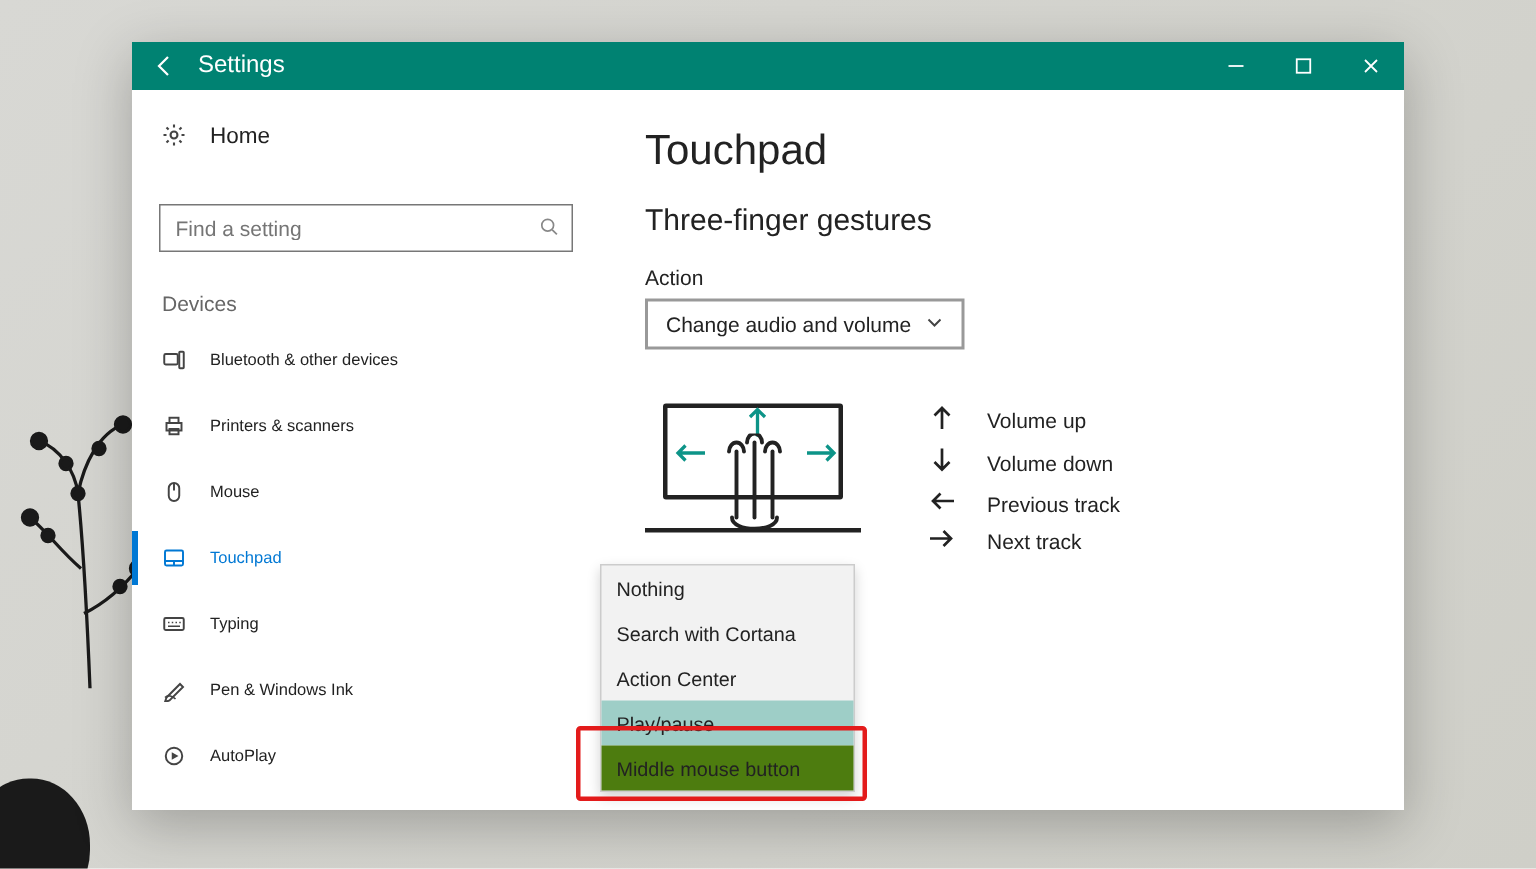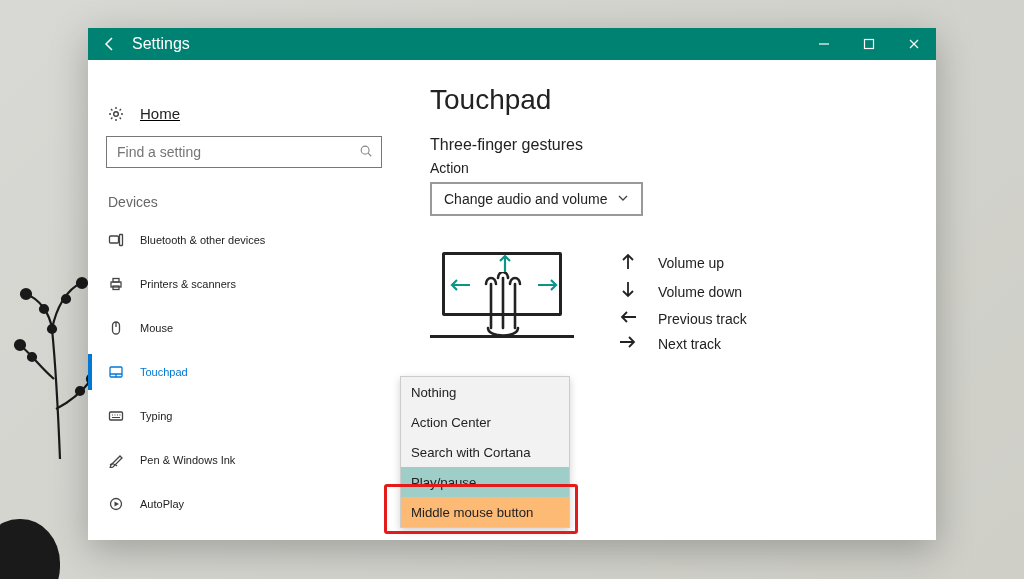--- a/index.html
+++ b/index.html
@@ -15,41 +15,41 @@
 
 .titlebar { height: 32px; background: #008272; color: #fff; display: flex; align-items: center; }
 .titlebar .back { width: 44px; height: 32px; display: flex; align-items: center; justify-content: center; cursor: pointer; }
 .titlebar .title { font-size: 16px; flex: 0 0 auto; }
 .titlebar .spacer { flex: 1; }
 .winbtn { width: 45px; height: 32px; display: flex; align-items: center; justify-content: center; cursor: pointer; color: #fff; }
 
 
 .body { flex: 1; display: flex; overflow: hidden; }
 .sidebar { width: 312px; padding: 22px 0 0 0; }
-.nav-home { display: flex; align-items: flex-end; height: 40px; padding: 0 20px; cursor: pointer; margin-bottom: 14px; text-decoration: underline; }
+.nav-home { display: flex; align-items: flex-start; height: 40px; padding: 0 20px; cursor: pointer; margin-bottom: 14px; }
 .nav-home .icon { width: 32px; color: #444; }
 .nav-home .label { font-size: 15px; color: #222; }
 
 .searchbox { margin: 0 18px 26px 18px; height: 32px; border: 1px solid #777; display: flex; align-items: center; }
 .searchbox input { flex: 1; border: none; outline: none; padding: 0 10px; font-size: 14px; color: #333; background: transparent; }
 .searchbox .sicon { width: 30px; text-align: center; color: #888; font-size: 13px; }
 
 .group-heading { padding: 0 20px; font-size: 14px; color: #666; margin-bottom: 8px; }
 .navlist { list-style: none; }
 .navitem { height: 44px; display: flex; align-items: center; padding: 0 20px; cursor: pointer; position: relative; }
 .navitem .icon { width: 32px; color: #444; font-size: 15px; }
 .navitem .label { font-size: 11px; color: #222; }
 .navitem.active { color: #0078d4; }
 .navitem.active .label, .navitem.active .icon { color: #0078d4; }
 .navitem.active::before { content: ""; position: absolute; left: 0; top: 4px; bottom: 4px; width: 4px; background: #0078d4; }
 
 
 .main { flex: 1; padding: 24px 30px 0 30px; position: relative; }
 .main h1 { font-size: 28px; font-weight: 400; color: #222; margin-bottom: 20px; }
-.main h2 { font-size: 16px; font-weight: 400; color: #222; margin-bottom: 6px; }
+.main h2 { font-size: 20px; font-weight: 400; color: #222; margin-bottom: 18px; }
 .field-label { font-size: 14px; color: #222; margin-bottom: 6px; }
 .dropdown { display: inline-flex; align-items: center; border: 2px solid #999; height: 34px; padding: 0 12px; cursor: pointer; font-size: 14px; color: #222; }
 .dropdown .chev { margin-left: 10px; }
 
 .gesture-area { margin-top: 30px; display: flex; align-items: flex-start; gap: 28px; }
 .gesture-diagram { width: 160px; height: 110px; position: relative; }
 .diag-rect { position: absolute; left: 12px; top: 6px; width: 120px; height: 64px; border: 3px solid #222; border-radius: 2px; }
 .diag-base { position: absolute; left: 0; bottom: 18px; width: 144px; height: 3px; background: #222; }
 .arrow-up, .arrow-left, .arrow-right { position: absolute; color: #0d9488; }
 .arrow-up { left: 66px; top: 6px; }
@@ -58,21 +58,21 @@
 .fingers { position: absolute; left: 46px; top: 26px; }
 
 .gesture-list { list-style: none; display: flex; flex-direction: column; gap: 8px; padding-top: 6px; }
 .gesture-list li { display: flex; align-items: center; gap: 20px; font-size: 14px; color: #222; }
 .gesture-list .gicon { width: 20px; text-align: center; font-weight: 600; }
 
 
 .menu { position: absolute; left: 0px; top: 316px; width: 170px; background: #f2f2f2; border: 1px solid #ccc; box-shadow: 0 3px 8px rgba(0,0,0,.18); }
 .menu-item { height: 30px; display: flex; align-items: center; padding: 0 10px; font-size: 13.2px; color: #222; cursor: pointer; }
 .menu-item.sel { background: #9ecec7; }
-.menu-item.hover { background: #fdba74; }
+.menu-item.hover { background: #4d7c0f; }
 
 
 .highlight { position: absolute; left: -16px; top: 424px; width: 194px; height: 50px; border: 3px solid #e31b1b; border-radius: 3px; pointer-events: none; }
 
 
 svg.icn { width: 16px; height: 16px; display: block; }
 </style>
 </head>
 <body>
 
@@ -281,22 +281,22 @@
                   <path d="M1 7 H15 M10 2 L15 7 L10 12" stroke="#222" stroke-width="1.8" fill="none"></path>
                 </svg></span>
             <span>Next track</span>
           </li>
         </ul>
       </div>
 
       
       <div class="menu">
         <div class="menu-item">Nothing</div>
+        <div class="menu-item">Search with Cortana</div>
         <div class="menu-item">Action Center</div>
-        <div class="menu-item">Search with Cortana</div>
         <div class="menu-item sel">Play/pause</div>
         <div class="menu-item hover">Middle mouse button</div>
       </div>
 
       
       <div class="highlight"></div>
     </div>
   </div>
 </div>
 

